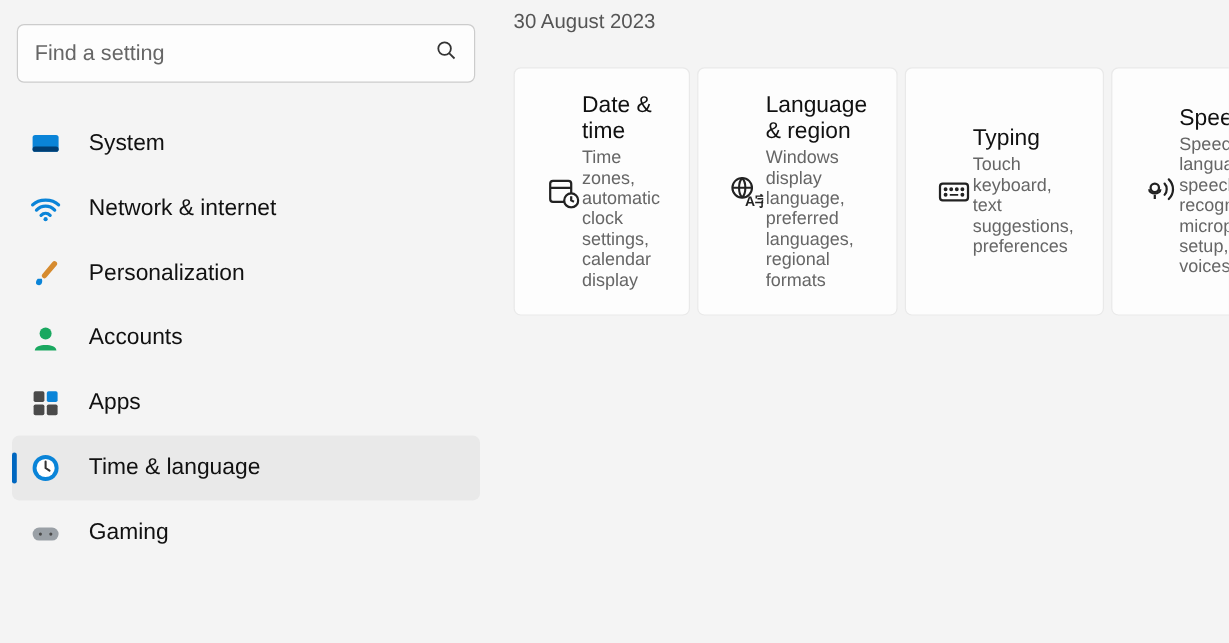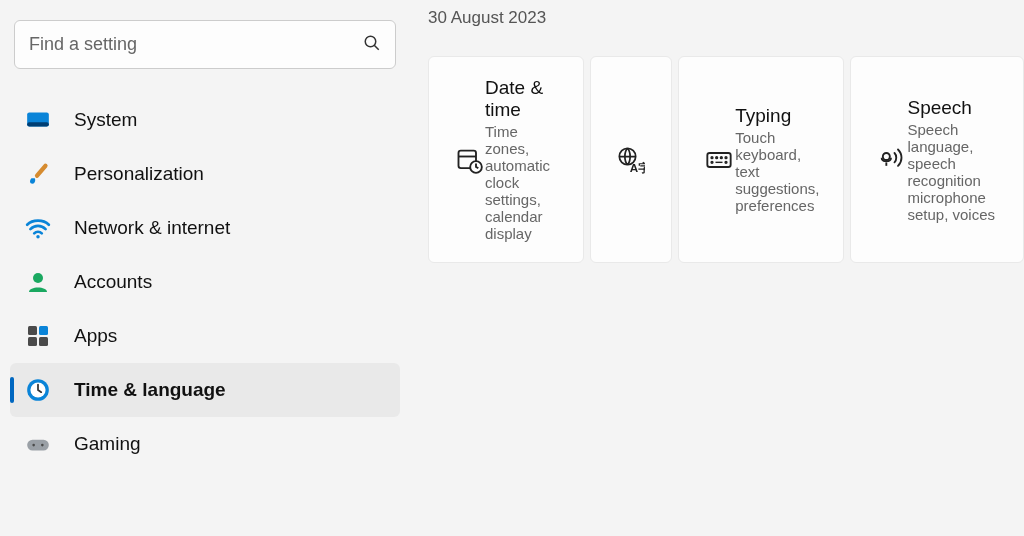--- a/index.html
+++ b/index.html
@@ -41,21 +41,20 @@
       display: flex;
       align-items: center;
       height: 54px;
       padding-left: 14px;
       border-radius: 6px;
       cursor: pointer;
       position: relative;
     }
     .nav-item.selected {
       background: #e9e9e9;
-      font-weight: bold;
     }
     .nav-item.selected::before {
       content: "";
       position: absolute;
       left: 0;
       top: 14px;
       bottom: 14px;
       width: 4px;
       background: #0067c0;
       border-radius: 2px;
@@ -141,37 +140,37 @@
             <rect x="2" y="14" width="20" height="4" rx="2" fill="#003e73"></rect>
           </svg>
       </span>
       <span class="nav-label">System</span>
     </li>
 
 
     <li class="nav-item">
       <span class="nav-icon">
         <svg viewBox="0 0 24 24" width="26" height="26">
-            <rect x="13" y="1" width="4" height="16" rx="2" fill="#d68b2f" transform="rotate(40 15 9)"></rect>
-            <path d="M6 16 C4 18 4 21 7 21 C9 21 10 18 9 16 Z" fill="#0a84d8"></path>
-          </svg>
-      </span>
-      <span class="nav-label">Personalization</span>
-    </li>
-
-    <li class="nav-item">
-      <span class="nav-icon">
-        <svg viewBox="0 0 24 24" width="26" height="26">
             <path d="M2 9 C7 4 17 4 22 9" stroke="#0a84d8" stroke-width="2.5" fill="none" stroke-linecap="round"></path>
             <path d="M5 13 C9 9 15 9 19 13" stroke="#0a84d8" stroke-width="2.5" fill="none" stroke-linecap="round"></path>
             <path d="M8.5 17 C10.5 15 13.5 15 15.5 17" stroke="#0a84d8" stroke-width="2.5" fill="none" stroke-linecap="round"></path>
             <circle cx="12" cy="20" r="1.6" fill="#0a84d8"></circle>
           </svg>
       </span>
       <span class="nav-label">Network &amp; internet</span>
+    </li>
+
+    <li class="nav-item">
+      <span class="nav-icon">
+        <svg viewBox="0 0 24 24" width="26" height="26">
+            <rect x="13" y="1" width="4" height="16" rx="2" fill="#d68b2f" transform="rotate(40 15 9)"></rect>
+            <path d="M6 16 C4 18 4 21 7 21 C9 21 10 18 9 16 Z" fill="#0a84d8"></path>
+          </svg>
+      </span>
+      <span class="nav-label">Personalization</span>
     </li>
 
     <li class="nav-item">
       <span class="nav-icon">
         <svg viewBox="0 0 24 24" width="24" height="24">
             <circle cx="12" cy="8" r="5" fill="#1aa860"></circle>
             <path d="M3 22 C3 16 21 16 21 22 Z" fill="#1aa860"></path>
           </svg>
       </span>
       <span class="nav-label">Accounts</span>
@@ -235,20 +234,24 @@
     </div>
 
     <div class="card">
       <span class="card-icon">
         <svg viewBox="0 0 24 24" fill="none" stroke="#222" stroke-width="1.5">
             <circle cx="9" cy="9" r="7"></circle>
             <path d="M2 9 H16 M9 2 C6 5 6 13 9 16 M9 2 C12 5 12 13 9 16"></path>
             <text x="11" y="22" font-size="10" fill="#222" stroke="none" font-weight="600">A字</text>
           </svg>
       </span>
+      <div class="card-text">
+        <div class="card-title">Language &amp; region</div>
+        <div class="card-desc">Windows display language, preferred languages, regional formats</div>
+      </div>
     </div>
 
     <div class="card">
       <span class="card-icon">
         <svg viewBox="0 0 24 24" fill="none" stroke="#222" stroke-width="1.6">
             <rect x="2" y="6" width="20" height="12" rx="2"></rect>
             <circle cx="6" cy="10" r="0.6" fill="#222"></circle>
             <circle cx="10" cy="10" r="0.6" fill="#222"></circle>
             <circle cx="14" cy="10" r="0.6" fill="#222"></circle>
             <circle cx="18" cy="10" r="0.6" fill="#222"></circle>

